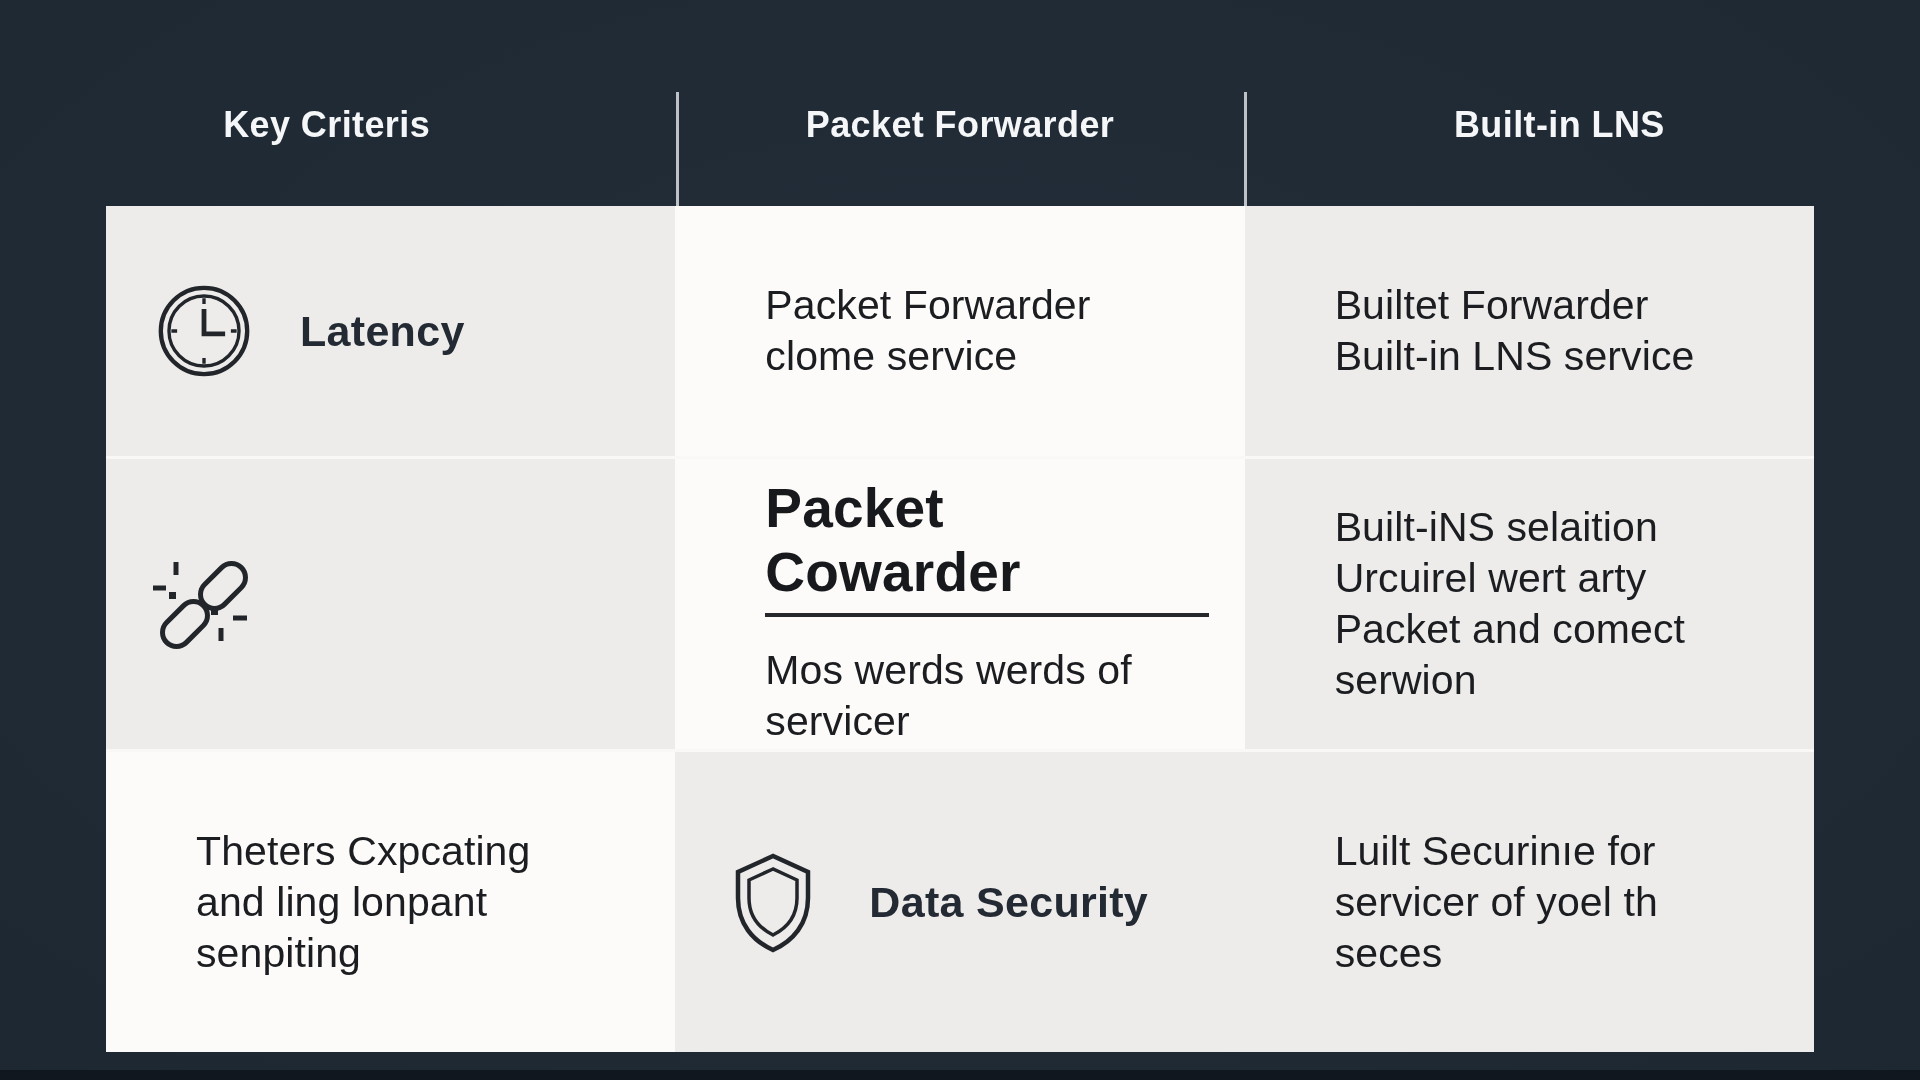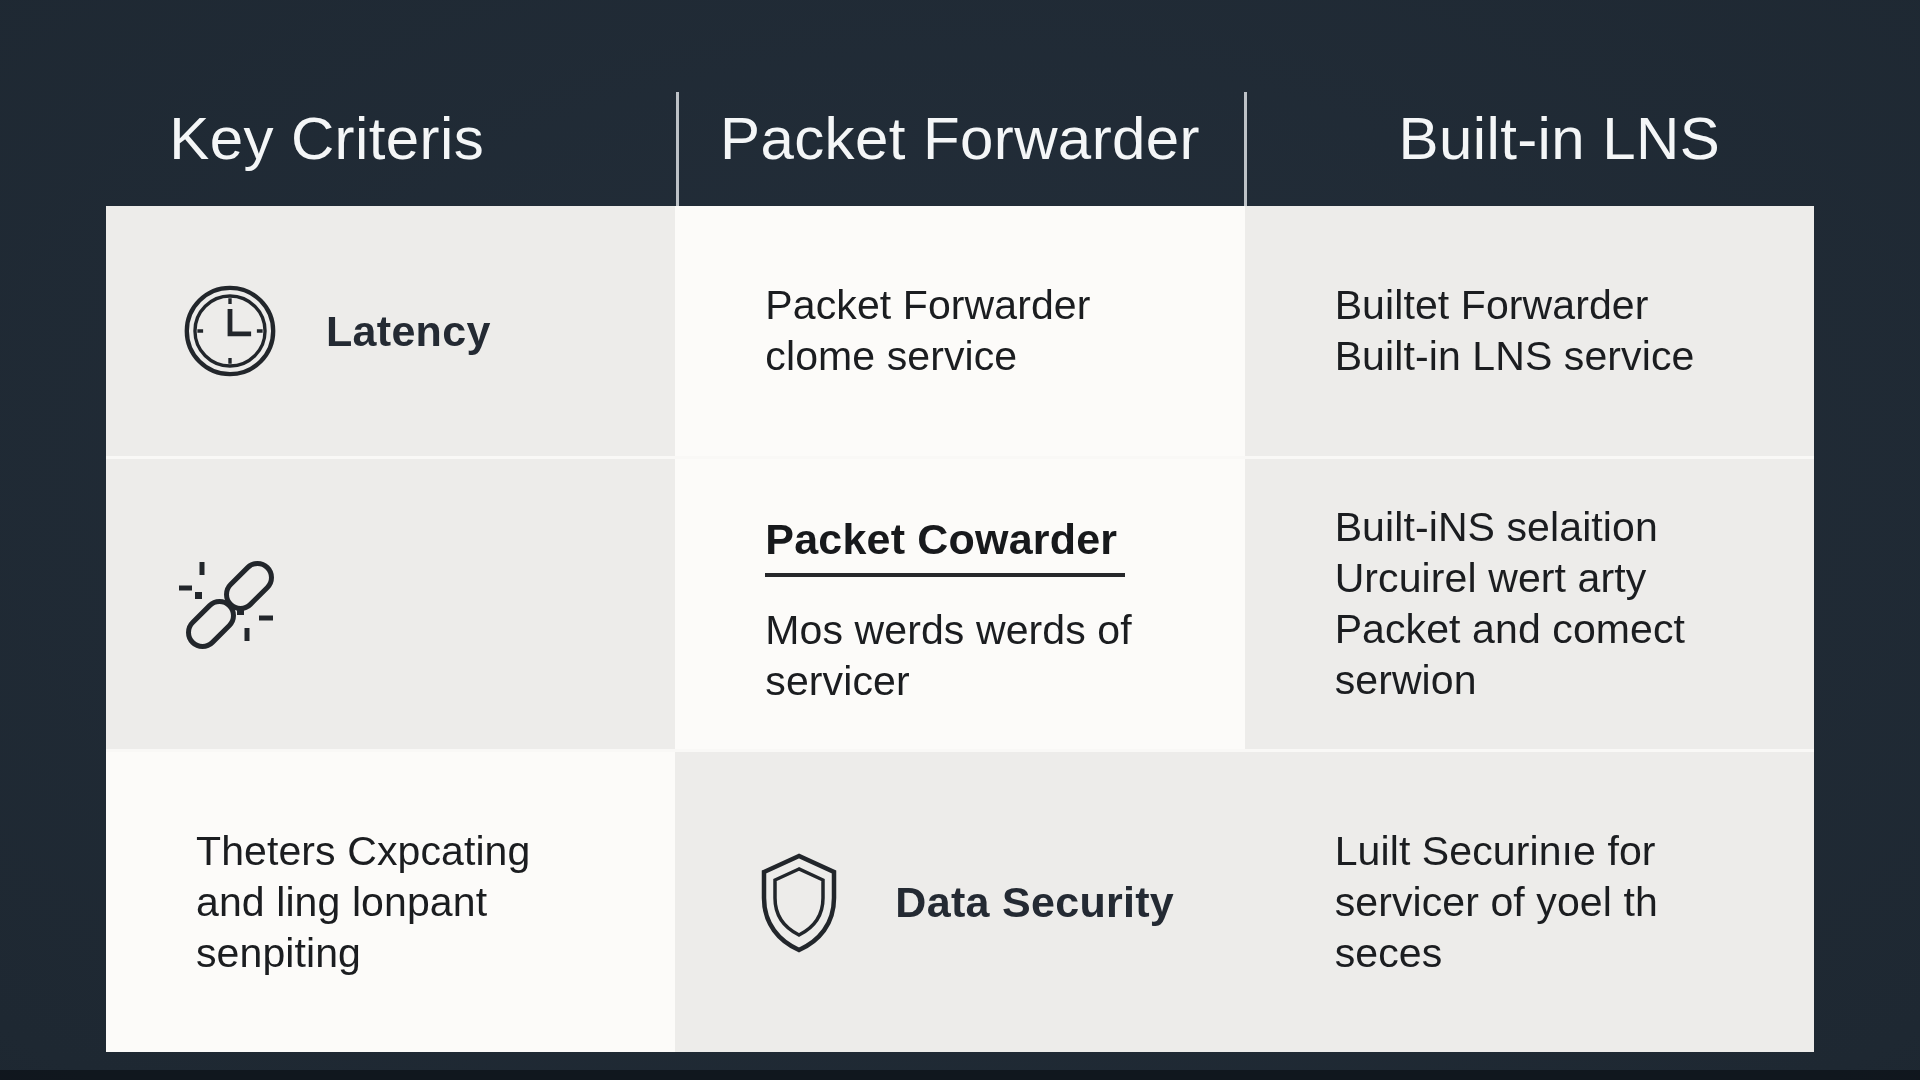--- a/index.html
+++ b/index.html
@@ -12,21 +12,21 @@
     position:relative; width:1920px; height:1080px;
     background: radial-gradient(130% 135% at 50% 42%, #232e3a 0%, #1e2832 55%, #151d26 100%);
   }
   
   .headers {
     position:absolute; left:106px; top:0; width:1708px; height:206px;
     display:grid; grid-template-columns:1fr 1fr 1fr;
   }
   .hcell {
     display:flex; justify-content:center; align-items:flex-start; padding-top:104px;
-    font-size:60px; font-weight:400; letter-spacing:.4px; color:#f4f6f7;
+    font-size:36px; font-weight:700; letter-spacing:.4px; color:#f4f6f7;
   }
   .hcell:nth-child(1) span { transform:translateX(-64px); }
   .hcell:nth-child(3) span { transform:translateX(30px); }
   .vline {
     position:absolute; top:92px; height:114px; width:3px;
     background:#ced3d7; opacity:.9;
   }
   .vline.v1 { left:676px; }
   .vline.v2 { left:1244px; }
   
@@ -34,41 +34,41 @@
     position:absolute; left:106px; top:206px; width:1708px; height:846px;
     display:grid; grid-template-columns:1fr 1fr 1fr;
     grid-template-rows:250px 293px 303px;
   }
   .cell { position:relative; }
   .col-gray  { background:#edecea; }
   .col-white { background:#fcfbf9; }
   .rsep { border-top:3px solid #f9f8f6; }
   
   .crit {
-    display:flex; align-items:center; padding-left:68px; gap:40px;
+    display:flex; align-items:center; padding-left:42px; gap:40px;
   }
   .icon-box { width:112px; display:flex; justify-content:center; align-items:center; flex:none; }
   .icon-box svg { display:block; }
   .crit-label {
     font-size:43px; font-weight:700; color:#242a33; letter-spacing:.3px; white-space:nowrap;
   }
   
   .val {
     display:flex; flex-direction:column; justify-content:center;
     padding:0 36px 0 90px;
   }
   .val p {
     font-size:41px; line-height:51px; color:#1b1d20;
     white-space:pre-line; letter-spacing:.1px;
   }
   .val .cell-heading {
     margin-bottom:28px;
   }
   .val .cell-heading span {
-    display:inline-block; font-size:43px; font-weight:700; color:#17191c;
+    display:inline-block; font-size:55px; font-weight:700; color:#17191c;
     border-bottom:4px solid #26282b; padding:0 8px 9px 0; letter-spacing:.2px;
   }
   .val.with-heading { padding-top:14px; }
   
   .bottom-shade {
     position:absolute; left:0; bottom:0; width:100%; height:10px;
     background:#0e141b; opacity:.85;
   }
   .ico { stroke:#22262b; fill:none; }
 </style>

